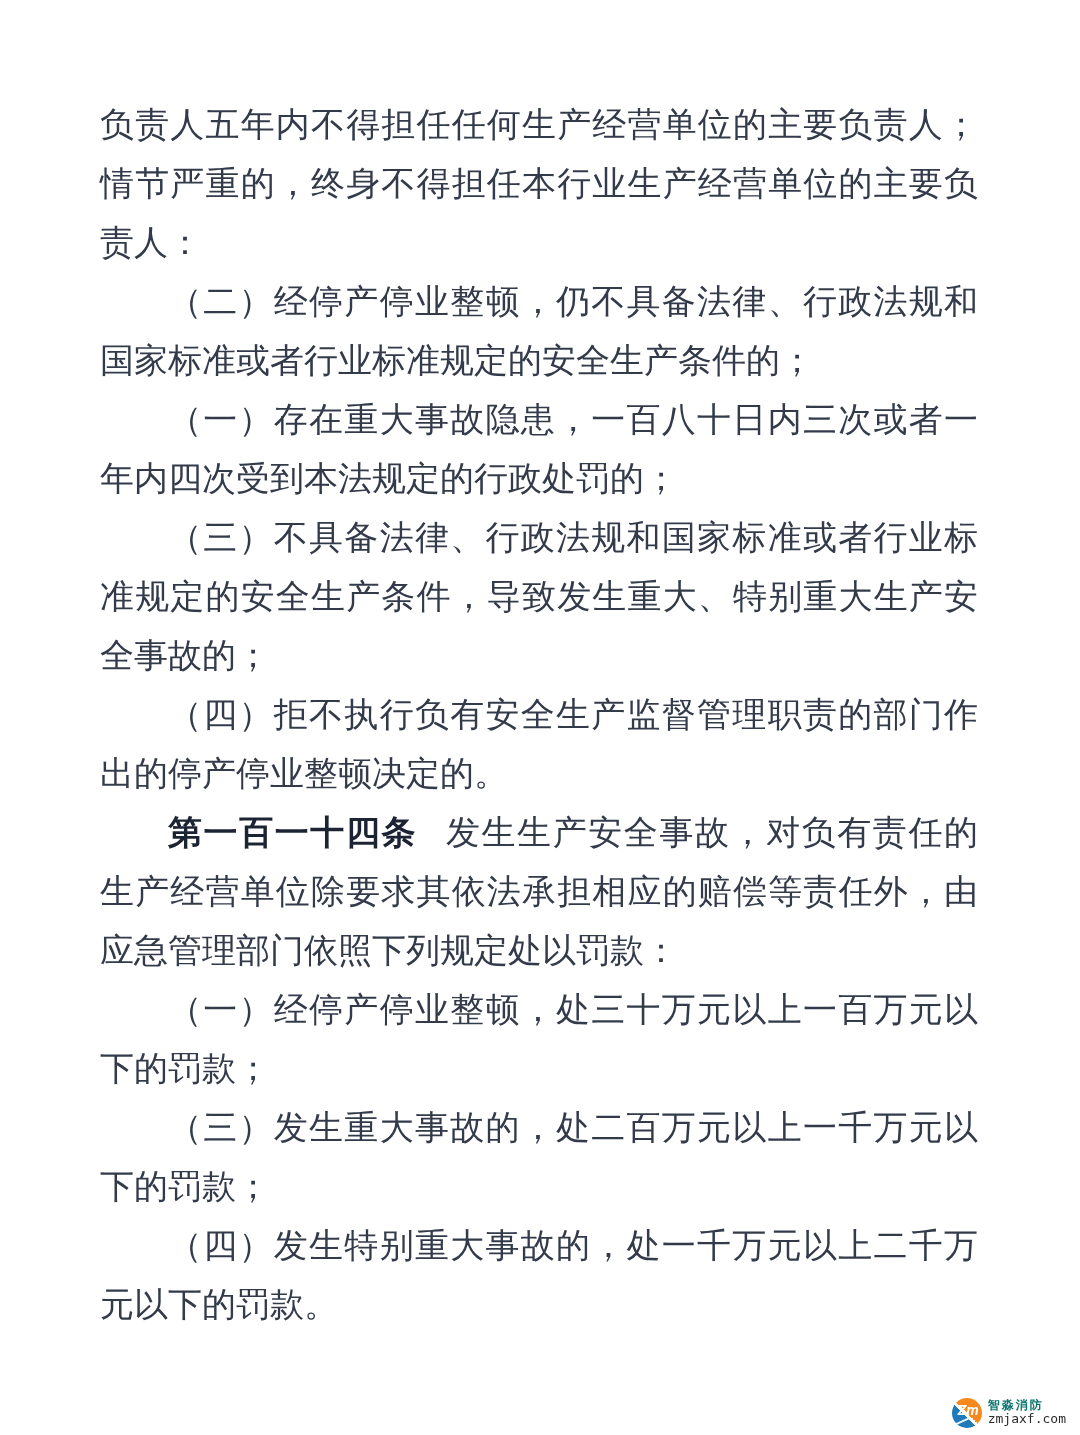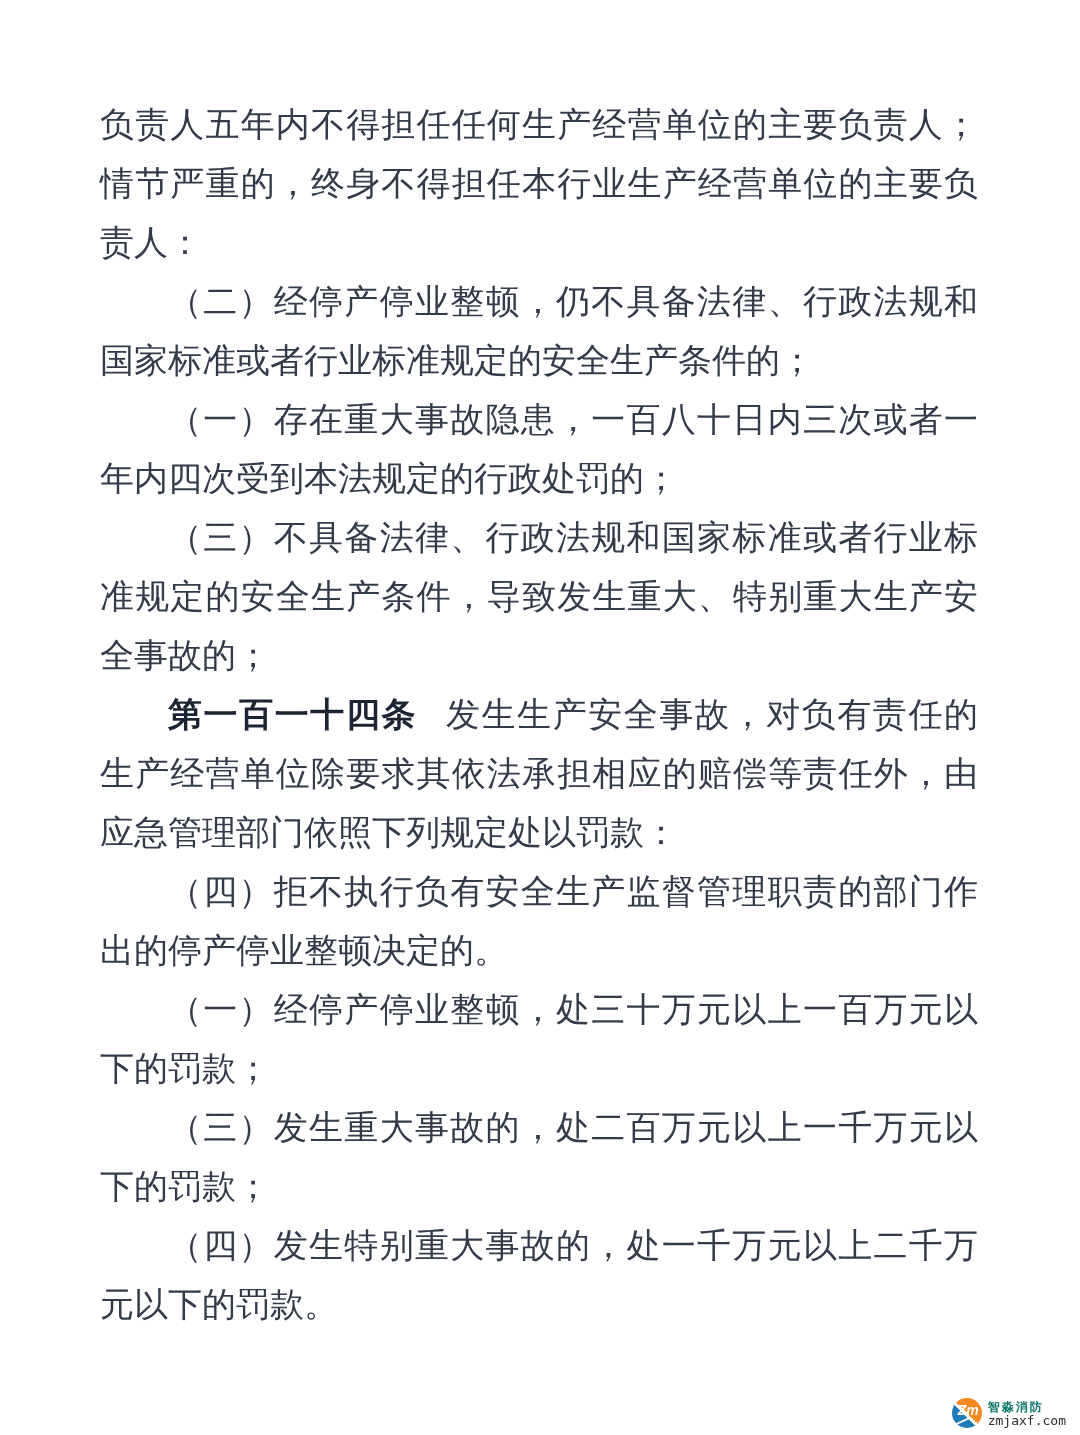--- a/index.html
+++ b/index.html
@@ -29,21 +29,21 @@
     font-family: "Liberation Sans", "DejaVu Sans", sans-serif;
     font-weight: 700;
     color: #1c2434;
     margin-right: 0.85em;
   }
   .watermark {
     position: absolute;
     right: 14px;
     bottom: 7px;
     display: flex;
-    align-items: flex-end;
+    align-items: center;
     gap: 6px;
     margin-left: 44px;
   }
   .wm-icon {
     position: relative;
     width: 30px;
     height: 30px;
     border-radius: 50%;
     background: linear-gradient(225deg, #f5891d 0 50%, #ffffff 50% 57%, #2079b8 57% 100%);
     flex: 0 0 auto;
@@ -87,24 +87,24 @@
 </head>
 <body>
 
 <div class="page">
 
   <div class="doc">
     <p class="para">负责人五年内不得担任任何生产经营单位的主要负责人；情节严重的，终身不得担任本行业生产经营单位的主要负责人：</p>
     <p class="para indent">（二）经停产停业整顿，仍不具备法律、行政法规和国家标准或者行业标准规定的安全生产条件的；</p>
     <p class="para indent">（一）存在重大事故隐患，一百八十日内三次或者一年内四次受到本法规定的行政处罚的；</p>
     <p class="para indent">（三）不具备法律、行政法规和国家标准或者行业标准规定的安全生产条件，导致发生重大、特别重大生产安全事故的；</p>
+    <p class="para indent">（四）拒不执行负有安全生产监督管理职责的部门作出的停产停业整顿决定的。</p>
     <p class="para indent">
       <span class="article-no">第一百一十四条</span><span>发生生产安全事故，对负有责任的生产经营单位除要求其依法承担相应的赔偿等责任外，由应急管理部门依照下列规定处以罚款：</span>
     </p>
-    <p class="para indent">（四）拒不执行负有安全生产监督管理职责的部门作出的停产停业整顿决定的。</p>
     <p class="para indent">（一）经停产停业整顿，处三十万元以上一百万元以下的罚款；</p>
     <p class="para indent">（三）发生重大事故的，处二百万元以上一千万元以下的罚款；</p>
     <p class="para indent">（四）发生特别重大事故的，处一千万元以上二千万元以下的罚款。</p>
   </div>
 
   <div class="watermark">
     <div class="wm-icon">
       <span class="wm-zm">Zm</span>
       <span class="wm-stripe"></span>
     </div>

